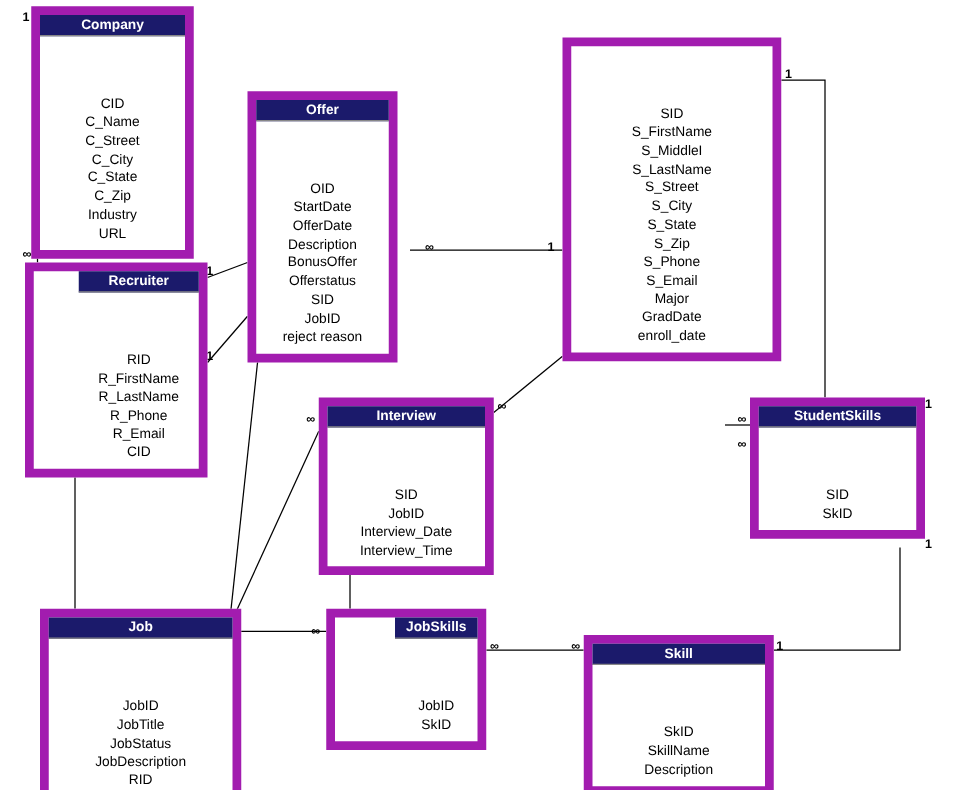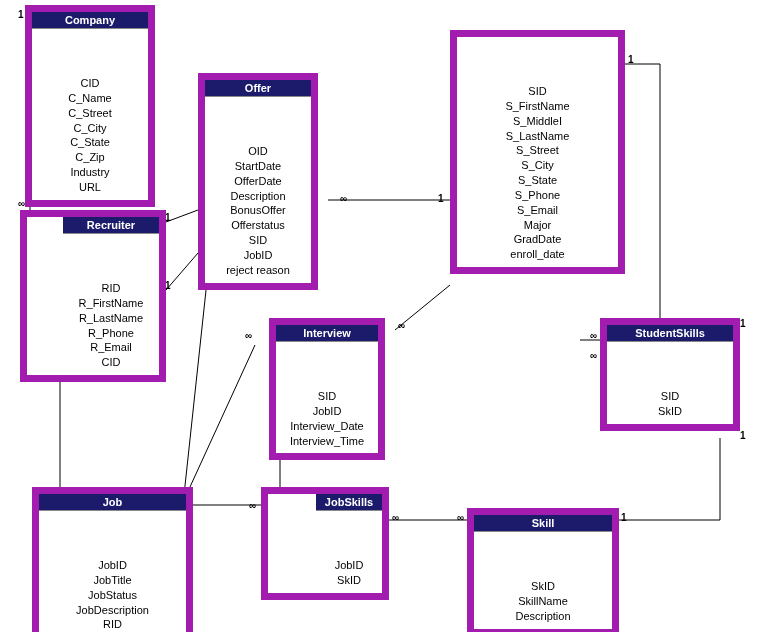--- a/index.html
+++ b/index.html
@@ -149,41 +149,42 @@
 
 <div class="entity" style="left:450px; top:30px; width:175px;">
   <div class="fields">
     <div class="fld">SID</div>
     <div class="fld">S_FirstName</div>
     <div class="fld">S_MiddleI</div>
     <div class="fld">S_LastName</div>
     <div class="fld">S_Street</div>
     <div class="fld">S_City</div>
     <div class="fld">S_State</div>
+    <div class="fld">S_Zip</div>
     <div class="fld">S_Phone</div>
     <div class="fld">S_Email</div>
     <div class="fld">Major</div>
     <div class="fld">GradDate</div>
     <div class="fld">enroll_date</div>
   </div>
 </div>
 
 <div class="entity" style="left:20px; top:210px; width:146px;padding-left:36px;">
   <div class="title">Recruiter</div>
   <div class="fields">
     <div class="fld">RID</div>
     <div class="fld">R_FirstName</div>
     <div class="fld">R_LastName</div>
     <div class="fld">R_Phone</div>
     <div class="fld">R_Email</div>
     <div class="fld">CID</div>
   </div>
 </div>
 
-<div class="entity" style="left:269px; top:318px; width:116px;">
+<div class="entity" style="left:255px; top:318px; width:140px;">
   <div class="title">Interview</div>
   <div class="fields">
     <div class="fld">SID</div>
     <div class="fld">JobID</div>
     <div class="fld">Interview_Date</div>
     <div class="fld">Interview_Time</div>
   </div>
 </div>
 
 <div class="entity" style="left:600px; top:318px; width:140px;">

